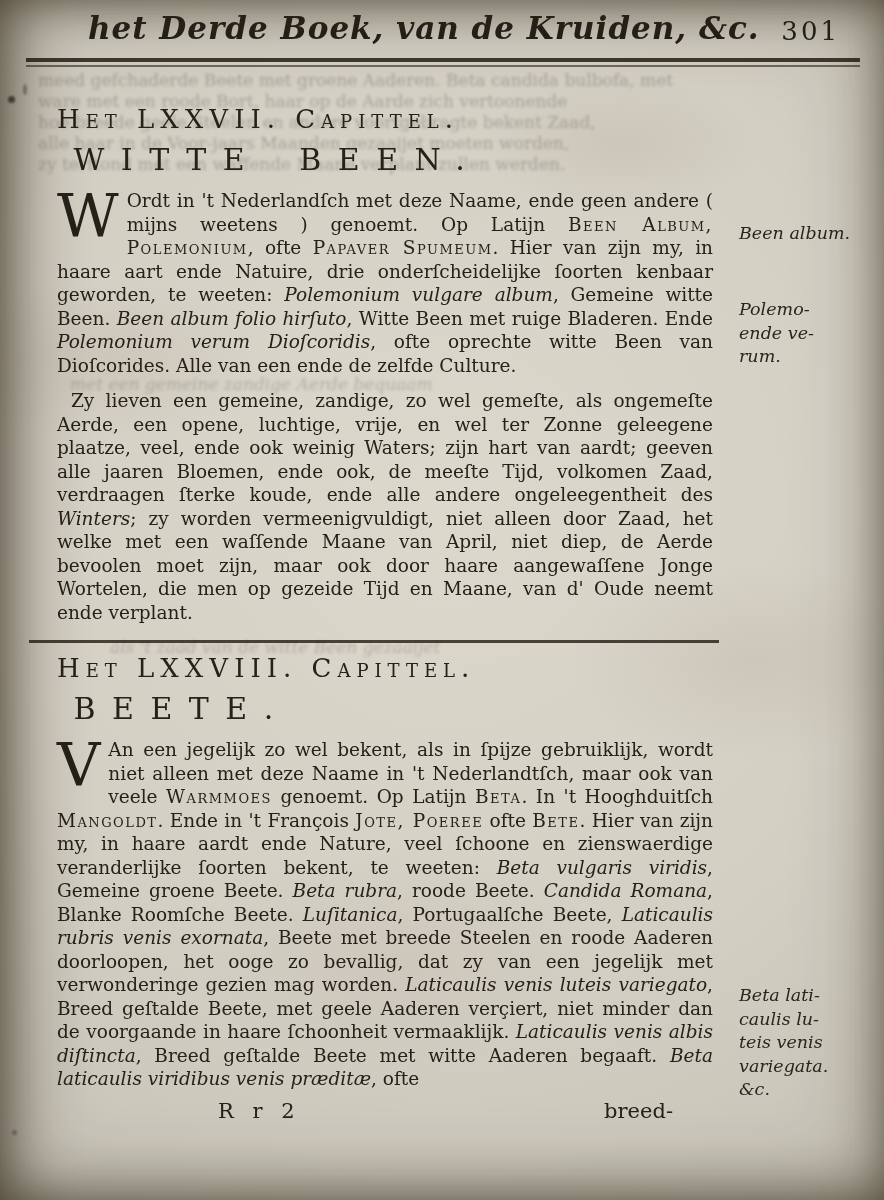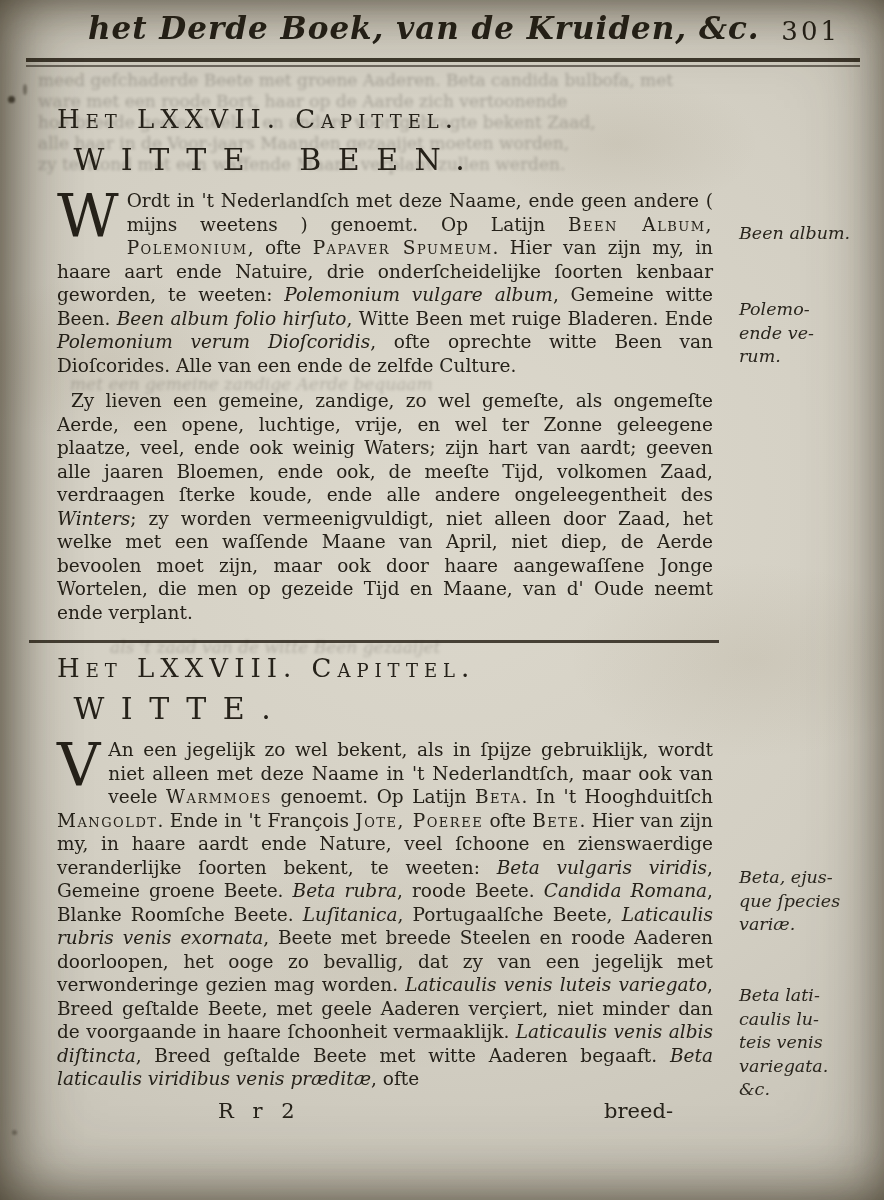--- a/index.html
+++ b/index.html
@@ -73,39 +73,36 @@
 
     <p class="body-par">
       <span class="dropcap">W</span><span><span>Ordt in 't Nederlandſch met deze Naame, ende geen andere ( mijns weetens ) genoemt.  Op Latijn </span><span class="rt-sc">Been Album, Polemonium</span><span>, ofte </span><span class="rt-sc">Papaver Spumeum</span><span>.  Hier van zijn my, in haare aart ende Natuire, drie onderſcheidelijke ſoorten kenbaar geworden, te weeten: </span><span class="rt-it">Polemonium vulgare album</span><span>, Gemeine witte Been. </span><span class="rt-it">Been album folio hirſuto</span><span>, Witte Been met ruige Bladeren.  Ende </span><span class="rt-it">Polemonium verum Dioſcoridis</span><span>, ofte oprechte witte Been van Dioſcorides.  Alle van een ende de zelfde Culture.</span></span>
     </p>
 
     <p class="body-par indent"><span><span>Zy lieven een gemeine, zandige, zo wel gemeſte, als ongemeſte Aerde, een opene, luchtige, vrije, en wel ter Zonne geleegene plaatze, veel, ende ook weinig Waters; zijn hart van aardt; geeven alle jaaren Bloemen, ende ook, de meeſte Tijd, volkomen Zaad, verdraagen ſterke koude, ende alle andere ongeleegentheit des </span><span class="rt-it">Winters</span><span>; zy worden vermeenigvuldigt, niet alleen door Zaad, het welke met een waſſende Maane van April, niet diep, de Aerde bevoolen moet zijn, maar ook door haare aangewaſſene Jonge Wortelen, die men op gezeide Tijd en Maane, van d' Oude neemt ende verplant.</span></span></p>
 
     <div class="divider"></div>
 
     <div class="chap-head mt-sm">Het LXXVIII. Capittel.</div>
-    <div class="chap-title">WITTE.</div>
+    <div class="chap-title">BEETE.</div>
 
     <p class="body-par">
       <span class="dropcap">V</span><span><span>An een jegelijk zo wel bekent, als in ſpijze gebruiklijk, wordt niet alleen met deze Naame in 't Nederlandtſch, maar ook van veele </span><span class="rt-sc">Warmmoes</span><span> genoemt.  Op Latijn </span><span class="rt-sc">Beta</span><span>.  In 't Hooghduitſch </span><span class="rt-sc">Mangoldt</span><span>.  Ende in 't François </span><span class="rt-sc">Jote, Poeree</span><span> ofte </span><span class="rt-sc">Bete</span><span>.  Hier van zijn my, in haare aardt ende Nature, veel ſchoone en zienswaerdige veranderlijke ſoorten bekent, te weeten: </span><span class="rt-it">Beta vulgaris viridis</span><span>, Gemeine groene Beete.  </span><span class="rt-it">Beta rubra</span><span>, roode Beete.  </span><span class="rt-it">Candida Romana</span><span>, Blanke Roomſche Beete.  </span><span class="rt-it">Luſitanica</span><span>, Portugaalſche Beete, </span><span class="rt-it">Laticaulis rubris venis exornata</span><span>, Beete met breede Steelen en roode Aaderen doorloopen, het ooge zo bevallig, dat zy van een jegelijk met verwonderinge gezien mag worden.  </span><span class="rt-it">Laticaulis venis luteis variegato</span><span>, Breed geſtalde Beete, met geele Aaderen verçiert, niet minder dan de voorgaande in haare ſchoonheit vermaaklijk.  </span><span class="rt-it">Laticaulis venis albis diſtincta</span><span>, Breed geſtalde Beete met witte Aaderen begaaft.  </span><span class="rt-it">Beta laticaulis viridibus venis præditæ</span><span>, ofte</span></span>
     </p>
 
     <div class="footer">
       <span class="signature">R r 2</span>
       <span class="catchword">breed-</span>
     </div>
   </div>
 
   <div class="mnote" style="top:222px">Been album.</div>
   <div class="mnote" style="top:298px">Polemo-
 ende ve-
 rum.</div>
-  <div class="mnote" style="top:866px">Beta, ejus-
-que ſpecies
-variæ.</div>
   <div class="mnote" style="top:984px">Beta lati-
 caulis lu-
 teis venis
 variegata.
 &amp;c.</div>
 
   <div class="speck s1"></div>
   <div class="speck s2"></div>
   <div class="speck s3"></div>
 

